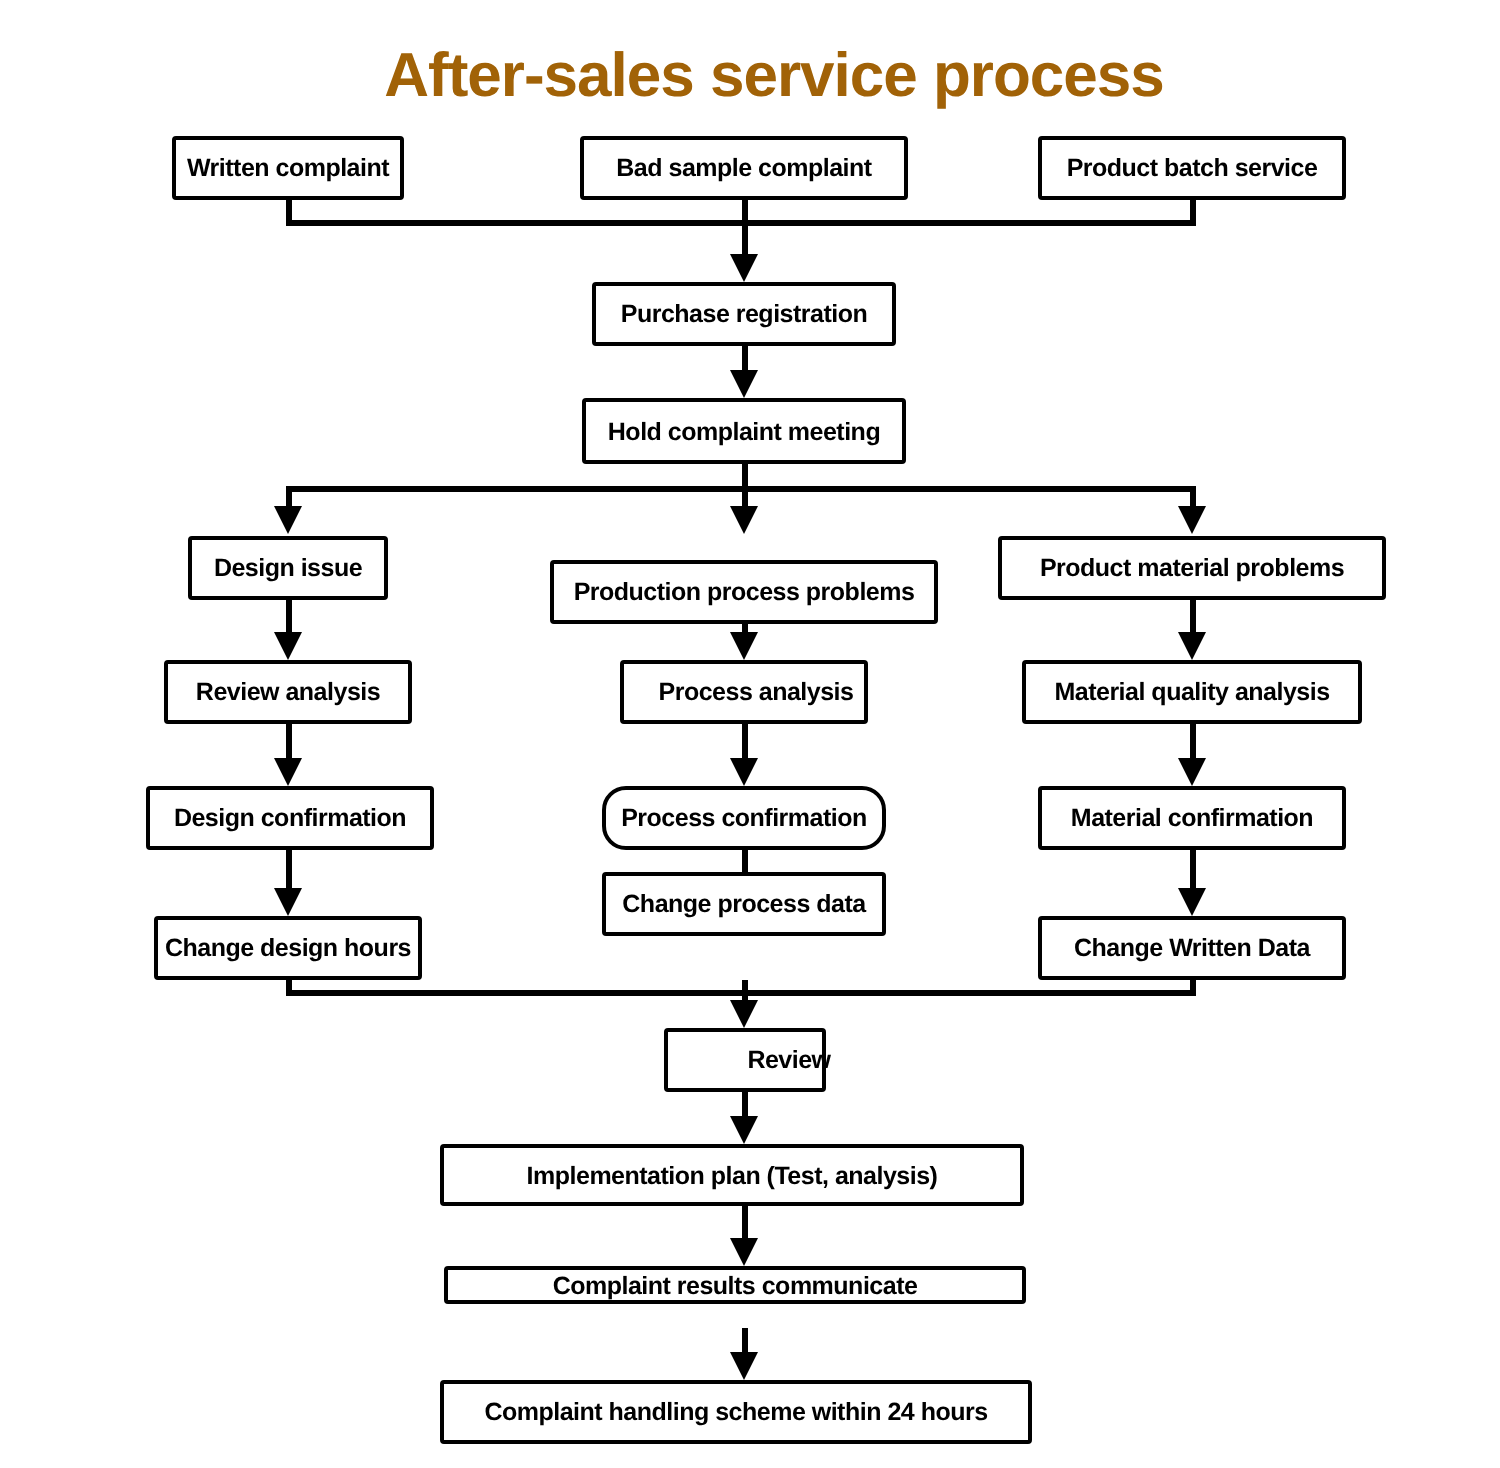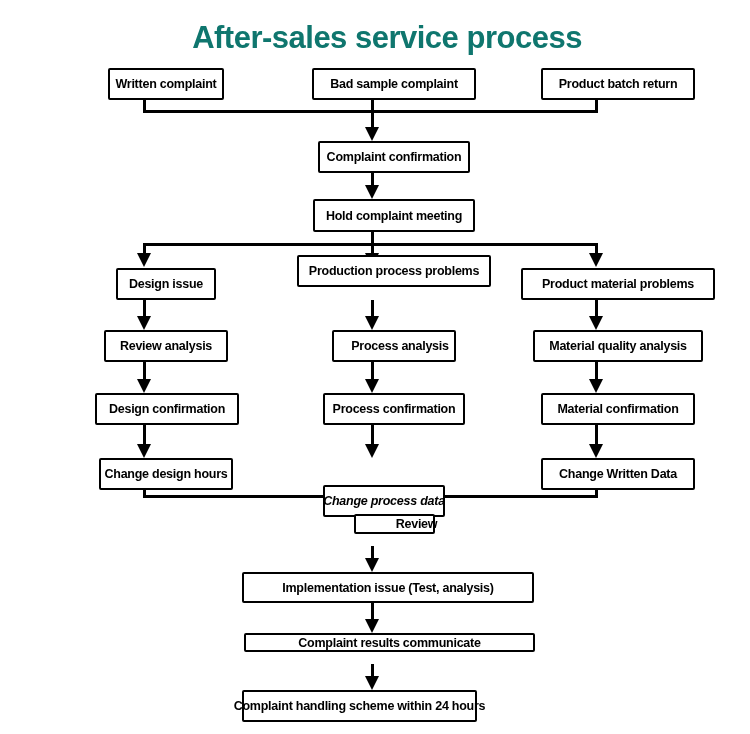--- a/index.html
+++ b/index.html
@@ -18,39 +18,38 @@
   #page-title {
     position: absolute;
     top: 20px;
     left: 24px;
     right: 0;
     margin: 0;
     text-align: center;
     font-size: 31px;
     font-weight: 700;
     letter-spacing: -0.5px;
-    color: #0f766e;
+    color: #a16207;
   }
   .node {
     position: absolute;
     box-sizing: border-box;
     background: #ffffff;
     border: 2.5px solid #000000;
     border-radius: 2px;
     display: flex;
     align-items: center;
     justify-content: center;
     font-size: 12.5px;
     font-weight: 700;
     letter-spacing: -0.25px;
     color: #000000;
     white-space: nowrap;
     text-align: center;
     z-index: 2;
-    margin-left: 22px;
   }
   .edge-line {
     position: absolute;
     background: #000000;
     z-index: 1;
   }
   .arrow-head {
     position: absolute;
     width: 0;
     height: 0;
@@ -61,39 +60,39 @@
   }
 </style>
 </head>
 <body>
 
 <div id="canvas">
   <h1 id="page-title">After-sales service process</h1>
   <div id="nodes">
       <div class="node" style="left: 86px; top: 68px; width: 116px; height: 32px;">Written complaint</div>
       <div class="node" style="left: 290px; top: 68px; width: 164px; height: 32px;">Bad sample complaint</div>
-      <div class="node" style="left: 519px; top: 68px; width: 154px; height: 32px;">Product batch return</div>
-      <div class="node" style="left: 296px; top: 141px; width: 152px; height: 32px;">Complaint confirmation</div>
+      <div class="node" style="left: 519px; top: 68px; width: 154px; height: 32px;">Product batch service</div>
+      <div class="node" style="left: 296px; top: 141px; width: 152px; height: 32px;">Purchase registration</div>
       <div class="node" style="left: 291px; top: 199px; width: 162px; height: 33px;">Hold complaint meeting</div>
       <div class="node" style="left: 94px; top: 268px; width: 100px; height: 32px;">Design issue</div>
-      <div class="node" style="left: 275px; top: 255px; width: 194px; height: 32px;">Production process problems</div>
+      <div class="node" style="left: 275px; top: 280px; width: 194px; height: 32px;">Production process problems</div>
       <div class="node" style="left: 499px; top: 268px; width: 194px; height: 32px;">Product material problems</div>
       <div class="node" style="left: 82px; top: 330px; width: 124px; height: 32px;">Review analysis</div>
       <div class="node" style="left: 310px; top: 330px; width: 124px; height: 32px; padding-left: 12px;">Process analysis</div>
       <div class="node" style="left: 511px; top: 330px; width: 170px; height: 32px;">Material quality analysis</div>
       <div class="node" style="left: 73px; top: 393px; width: 144px; height: 32px;">Design confirmation</div>
-      <div class="node" style="left: 301px; top: 393px; width: 142px; height: 32px;">Process confirmation</div>
+      <div class="node" style="left: 301px; top: 393px; width: 142px; height: 32px; border-radius: 12px;">Process confirmation</div>
       <div class="node" style="left: 519px; top: 393px; width: 154px; height: 32px;">Material confirmation</div>
       <div class="node" style="left: 77px; top: 458px; width: 134px; height: 32px;">Change design hours</div>
-      <div class="node" style="left: 301px; top: 485px; width: 122px; height: 32px; font-style: italic;">Change process data</div>
+      <div class="node" style="left: 301px; top: 436px; width: 142px; height: 32px;">Change process data</div>
       <div class="node" style="left: 519px; top: 458px; width: 154px; height: 32px;">Change Written Data</div>
-      <div class="node" style="left: 332px; top: 514px; width: 81px; height: 20px; padding-left: 44px;">Review</div>
-      <div class="node" style="left: 220px; top: 572px; width: 292px; height: 31px;">Implementation issue (Test, analysis)</div>
+      <div class="node" style="left: 332px; top: 514px; width: 81px; height: 32px; padding-left: 44px;">Review</div>
+      <div class="node" style="left: 220px; top: 572px; width: 292px; height: 31px;">Implementation plan (Test, analysis)</div>
       <div class="node" style="left: 222px; top: 633px; width: 291px; height: 19px;">Complaint results communicate</div>
-      <div class="node" style="left: 220px; top: 690px; width: 235px; height: 32px;">Complaint handling scheme within 24 hours</div>
+      <div class="node" style="left: 220px; top: 690px; width: 296px; height: 32px;">Complaint handling scheme within 24 hours</div>
     </div>
   <div id="edges">
       <div class="edge-line" style="left: 142.5px; top: 100px; width: 3px; height: 12px;"></div>
       <div class="edge-line" style="left: 594.5px; top: 100px; width: 3px; height: 12px;"></div>
       <div class="edge-line" style="left: 142.5px; top: 109.5px; width: 455px; height: 3px;"></div>
       <div class="edge-line" style="left: 370.5px; top: 100px; width: 3px; height: 31px;"></div>
       <div class="edge-line" style="left: 370.5px; top: 173px; width: 3px; height: 16px;"></div>
       <div class="edge-line" style="left: 370.5px; top: 232px; width: 3px; height: 13px;"></div>
       <div class="edge-line" style="left: 142.5px; top: 242.5px; width: 455px; height: 3px;"></div>
       <div class="edge-line" style="left: 142.5px; top: 244px; width: 3px; height: 13px;"></div>

